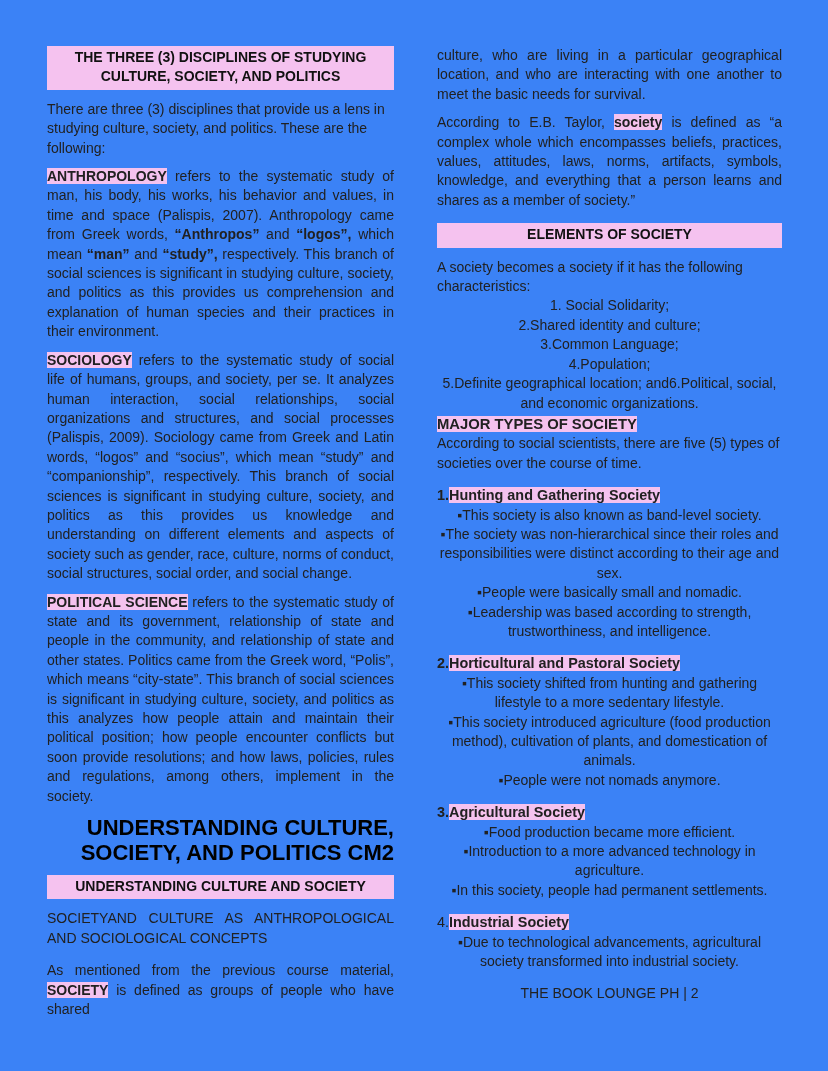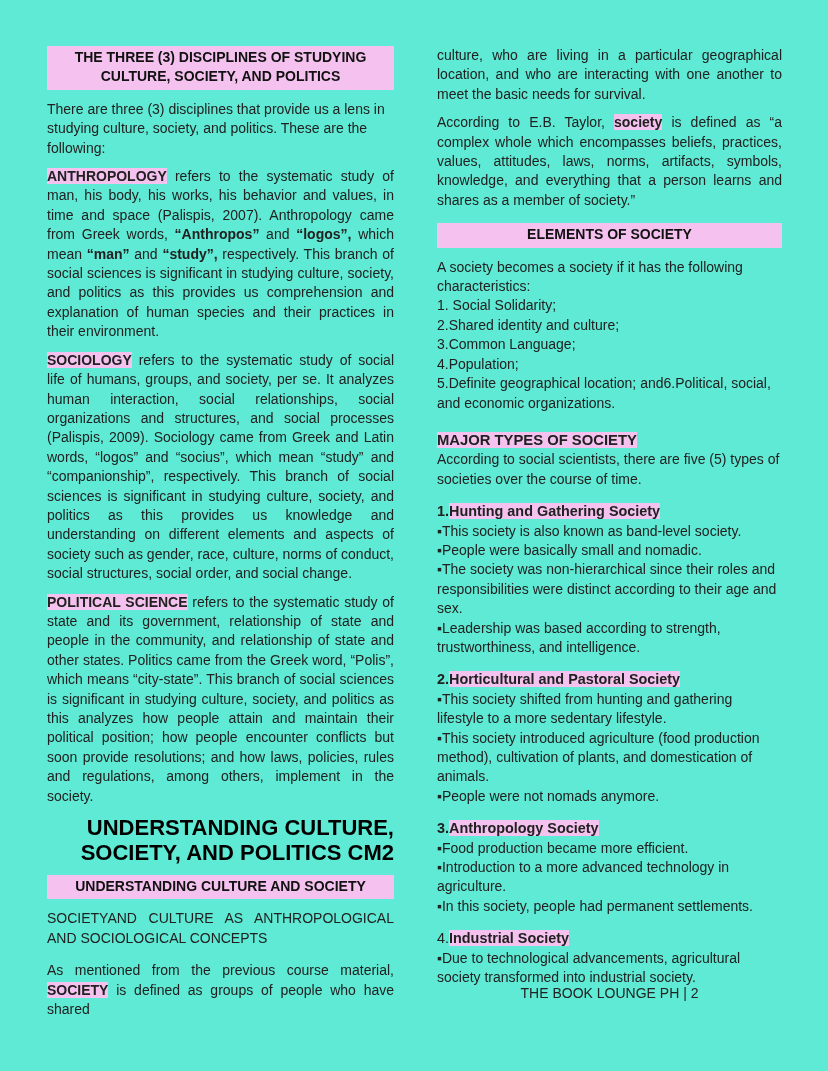--- a/index.html
+++ b/index.html
@@ -2,21 +2,21 @@
 <html style="--hl: #f5c2ef; --ink: #212121;"><head>
 <meta charset="utf-8">
 <style>
   :root { --hl: #f5c2ef; --ink: #212121; }
   * { box-sizing: border-box; }
   html, body { margin: 0; padding: 0; background: #ffffff; }
   .page {
     position: relative;
     width: 828px;
     height: 1071px;
-    background: #5eead4;
+    background: #3b82f6;
     font-family: "Liberation Sans", sans-serif;
     font-size: 14px;
     line-height: 19.4px;
     color: var(--ink);
     overflow: hidden;
   }
   .col { position: absolute; top: 46px; }
   .col-left  { left: 47px;  width: 347px; }
   .col-right { left: 437px; width: 345px; }
   .pink-box {
@@ -38,21 +38,21 @@
     text-align: right;
     color: #000;
     margin: 5px 0 10px 0;
   }
   .major-types-line { margin: 8px 0 0 0; }
   .major-types-line .hl { font-size: 14.8px; }
   .type-block { margin: 13px 0 0 0; }
   .type-heading { font-size: 14.4px; }
   .type-num { font-weight: normal; }
   .type-num.b { font-weight: bold; }
-  .bullet-line, .char-item { text-align: left; }
+  .bullet-line, .char-item { text-align: center; }
   .footer {
     position: absolute;
     top: 984px;
     left: 437px;
     width: 345px;
     text-align: center;
     font-size: 14px;
     color: #222;
   }
 </style>
@@ -80,51 +80,51 @@
     <div style="margin-top:4px">
       <div>A society becomes a society if it has the following characteristics:</div>
       <div id="characteristics-list">
           <div class="char-item">1. Social Solidarity;</div>
           <div class="char-item">2.Shared identity and culture;</div>
           <div class="char-item">3.Common Language;</div>
           <div class="char-item">4.Population;</div>
           <div class="char-item">5.Definite geographical location; and6.Political, social, and economic organizations.</div>
         </div>
     </div>
-    <p class="major-types-line" style="margin-top:18px">
+    <p class="major-types-line" style="margin-top:2px">
       <span class="hl b">MAJOR TYPES OF SOCIETY</span>
     </p>
     <div>According to social scientists, there are five (5) types of societies over the course of time.</div>
     <div id="society-types">
   <div class="type-block">
     <div class="type-heading">
       <span class="type-num b">1.</span><span class="hl b">Hunting and Gathering Society</span>
     </div>
     <div>
             <div class="bullet-line">▪This society is also known as band-level society.</div>
+            <div class="bullet-line">▪The society was non-hierarchical since their roles and responsibilities were distinct according to their age and sex.</div>
             <div class="bullet-line">▪People were basically small and nomadic.</div>
-            <div class="bullet-line">▪The society was non-hierarchical since their roles and responsibilities were distinct according to their age and sex.</div>
             <div class="bullet-line">▪Leadership was based according to strength, trustworthiness, and intelligence.</div>
           </div>
   </div>
 
   <div class="type-block">
     <div class="type-heading">
       <span class="type-num b">2.</span><span class="hl b">Horticultural and Pastoral Society</span>
     </div>
     <div>
             <div class="bullet-line">▪This society shifted from hunting and gathering lifestyle to a more sedentary lifestyle.</div>
             <div class="bullet-line">▪This society introduced agriculture (food production method), cultivation of plants, and domestication of animals.</div>
             <div class="bullet-line">▪People were not nomads anymore.</div>
           </div>
   </div>
 
   <div class="type-block">
     <div class="type-heading">
-      <span class="type-num b">3.</span><span class="hl b">Anthropology Society</span>
+      <span class="type-num b">3.</span><span class="hl b">Agricultural Society</span>
     </div>
     <div>
             <div class="bullet-line">▪Food production became more efficient.</div>
             <div class="bullet-line">▪Introduction to a more advanced technology in agriculture.</div>
             <div class="bullet-line">▪In this society, people had permanent settlements.</div>
           </div>
   </div>
 
   <div class="type-block">
     <div class="type-heading">

